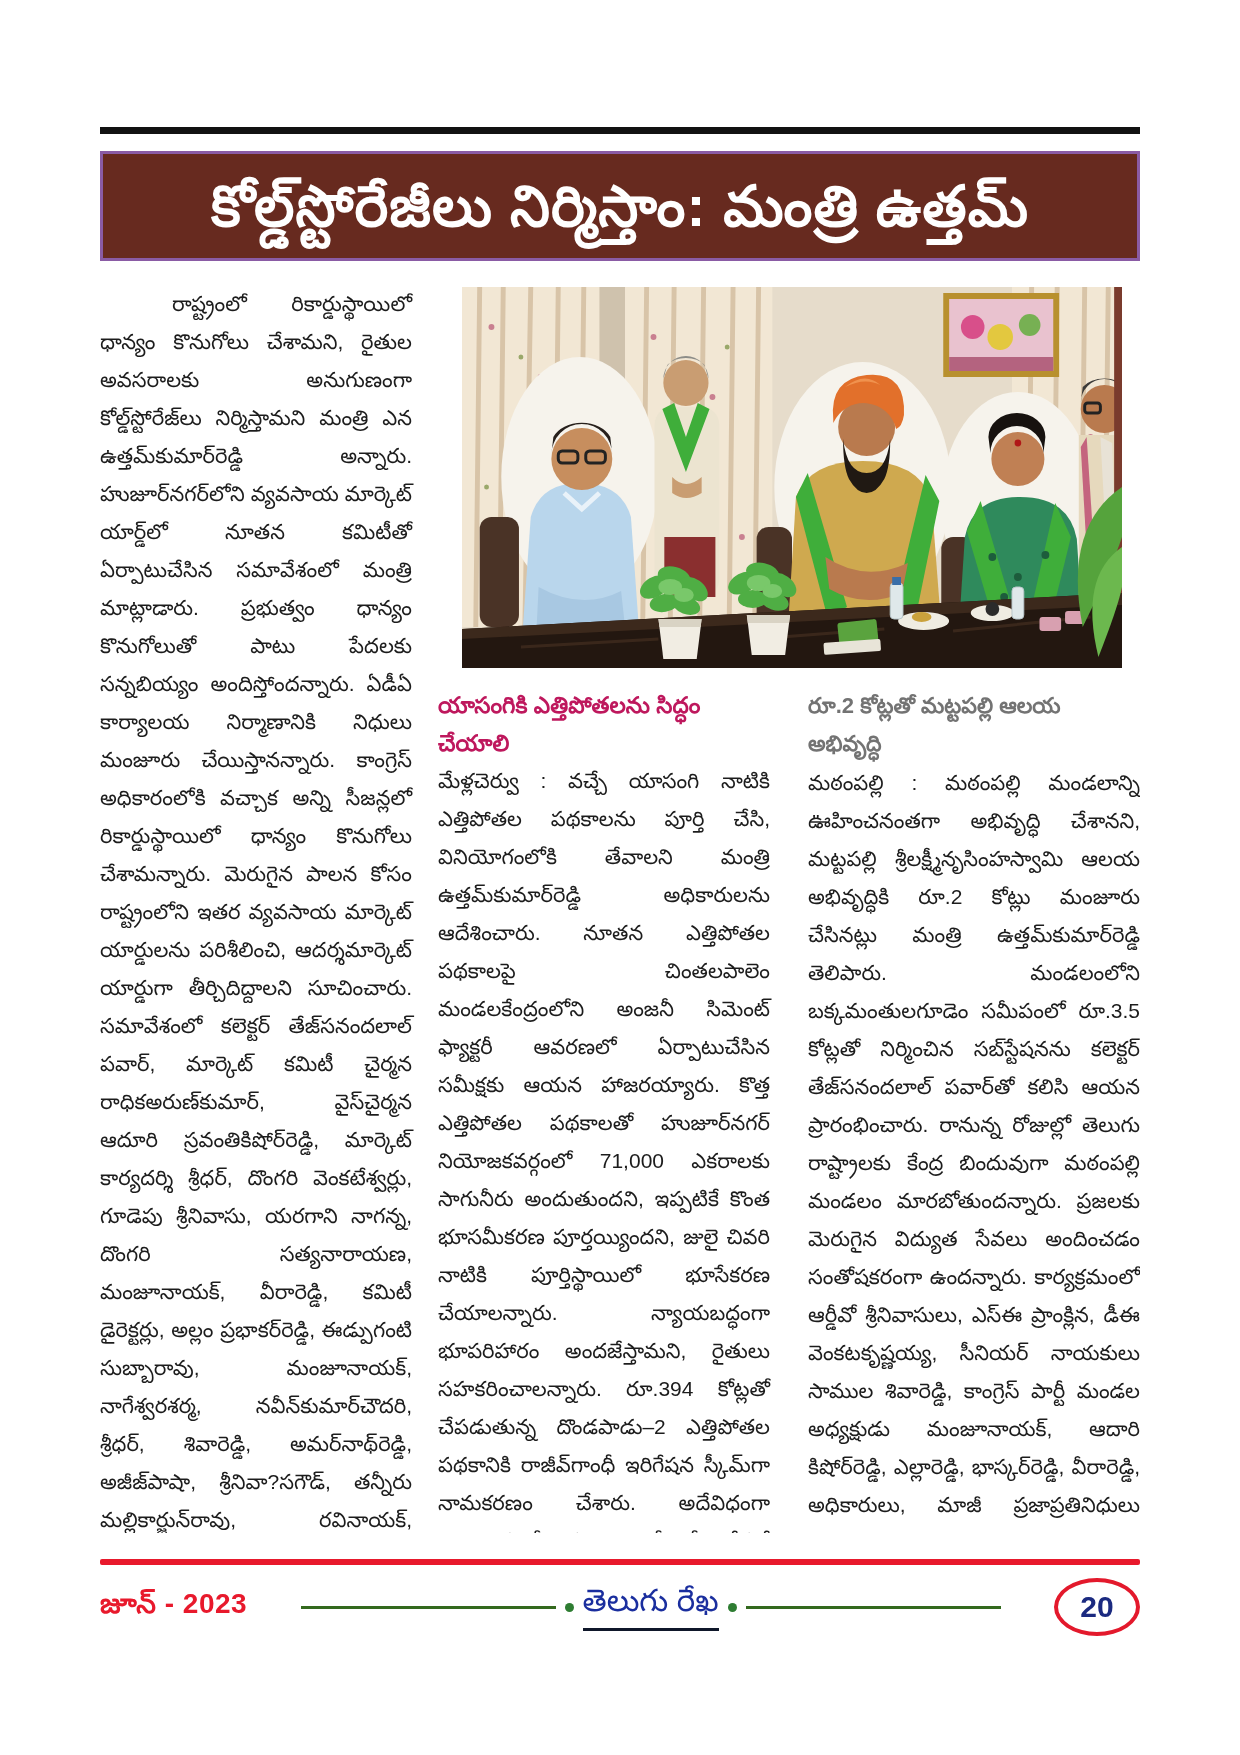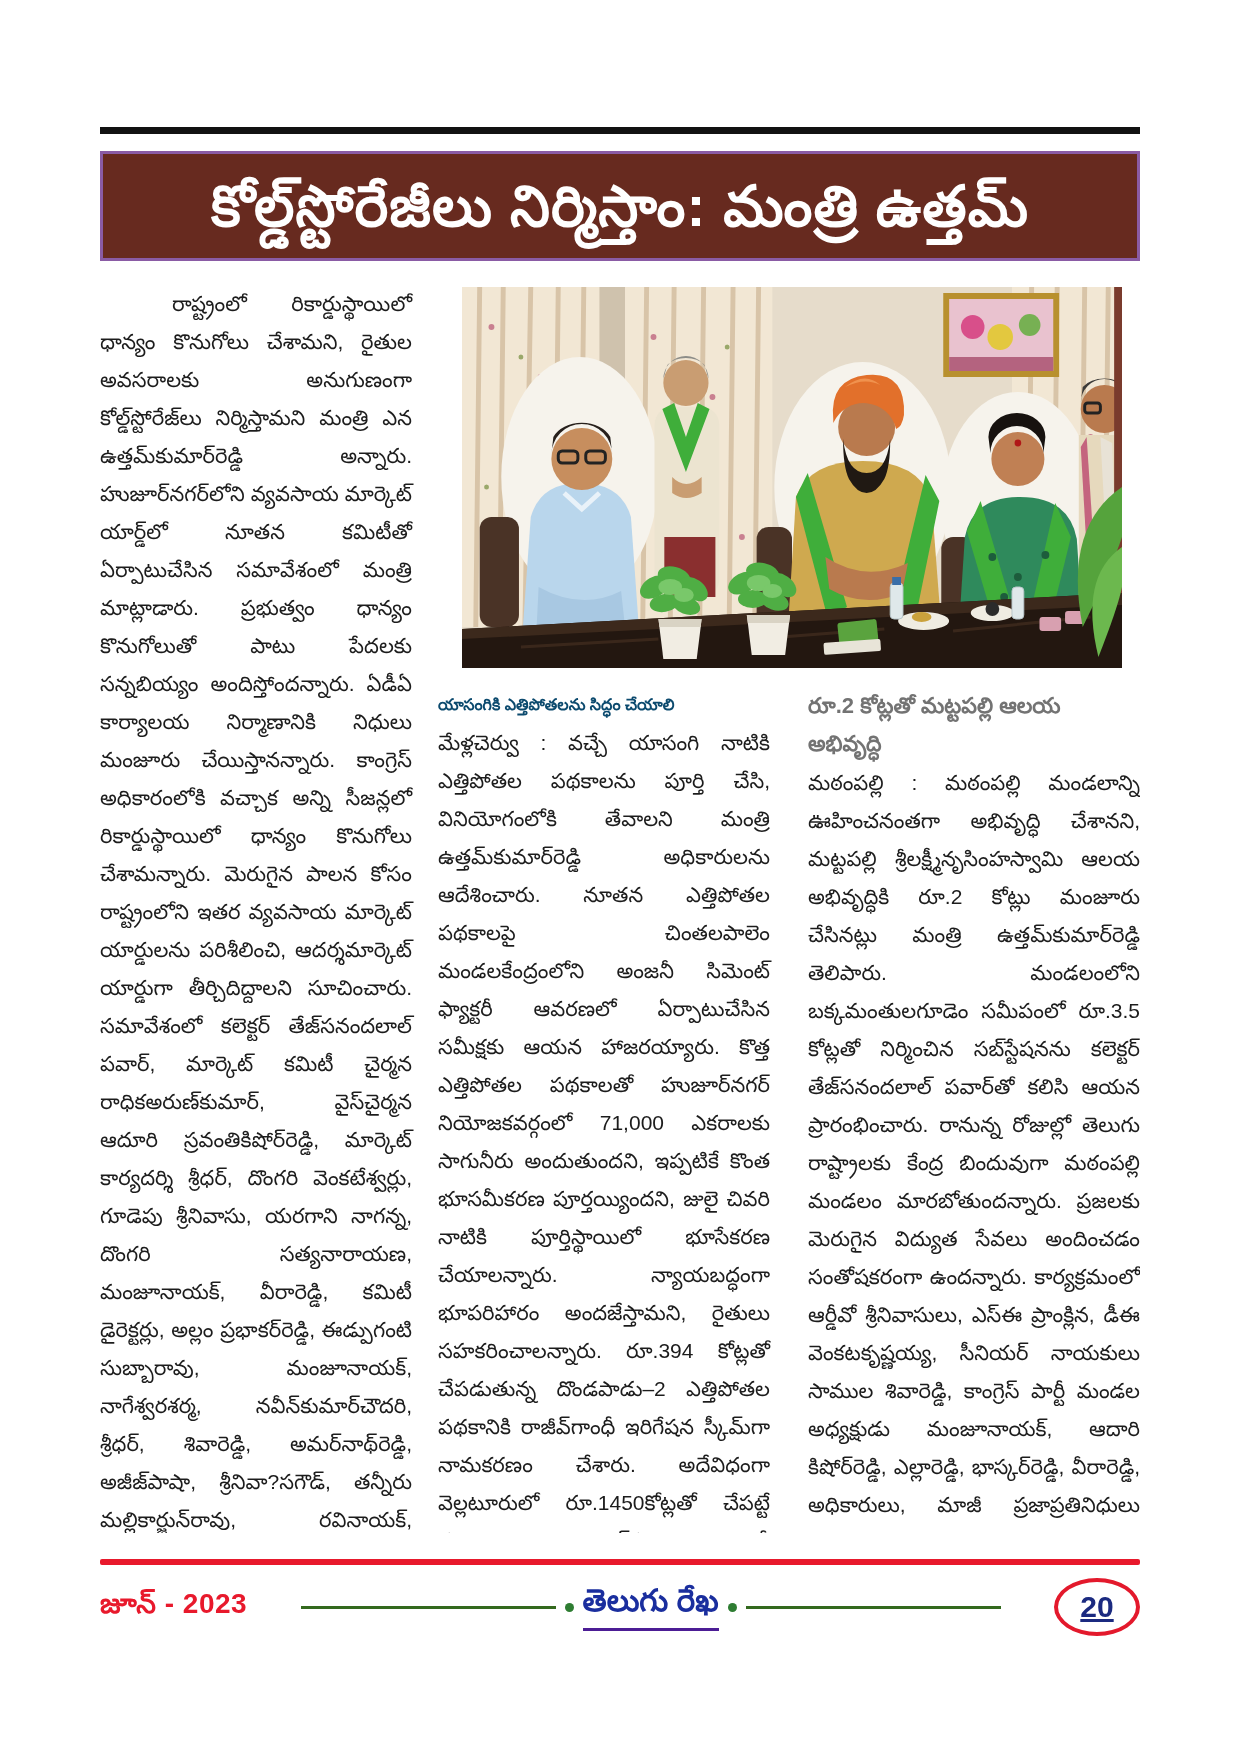--- a/index.html
+++ b/index.html
@@ -51,48 +51,47 @@
     color:#1c1c1c;
   }
   p.indent{text-indent:72px;}
   h2.subhead{
     margin:1px 0;
     font-size:22px;line-height:38px;
     font-weight:bold;color:#737373;
   }
   h2.subhead2{
     margin:0 0 0 0;
-    font-size:16px;line-height:38px;
-    font-weight:600;color:#0c4a6e;
+    font-size:23px;line-height:38px;
+    font-weight:600;color:#be185d;
   }
   .footer{margin-top:26px;}
   .red-rule{height:6px;background:#e8192c;border-radius:2px;}
   .footer-row{
     margin-top:12px;
     display:flex;align-items:center;justify-content:space-between;
     height:60px;
   }
   .issue{
     color:#e8192c;font-size:28px;font-weight:bold;letter-spacing:0.5px;
   }
   .brand-wrap{display:flex;align-items:center;gap:9px;}
   .green-line{display:inline-block;width:255px;height:3px;background:#33691e;}
   .green-dot{display:inline-block;width:9px;height:9px;border-radius:50%;background:#2e7d32;}
   .brand{
-    color:#1a2e9e;font-size:31px;font-weight:bold;
-    border-bottom:3px solid #4c1d95;padding-bottom:2px;
+    color:#1a2e9e;font-size:31px;font-weight:normal;
+    border-bottom:3px solid #0f172a;padding-bottom:2px;
     white-space:nowrap;
   }
   .page-badge{
     display:flex;align-items:center;justify-content:center;
     width:78px;height:50px;
     border:4px solid #e3192c;border-radius:50%;
     color:#1b2a80;font-size:30px;font-weight:bold;
     box-sizing:content-box;
-    text-decoration:underline;
   }
 </style>
 </head>
 <body>
 
 <div class="page">
   <div class="inner">
 
     <div class="top-rule"></div>
 

